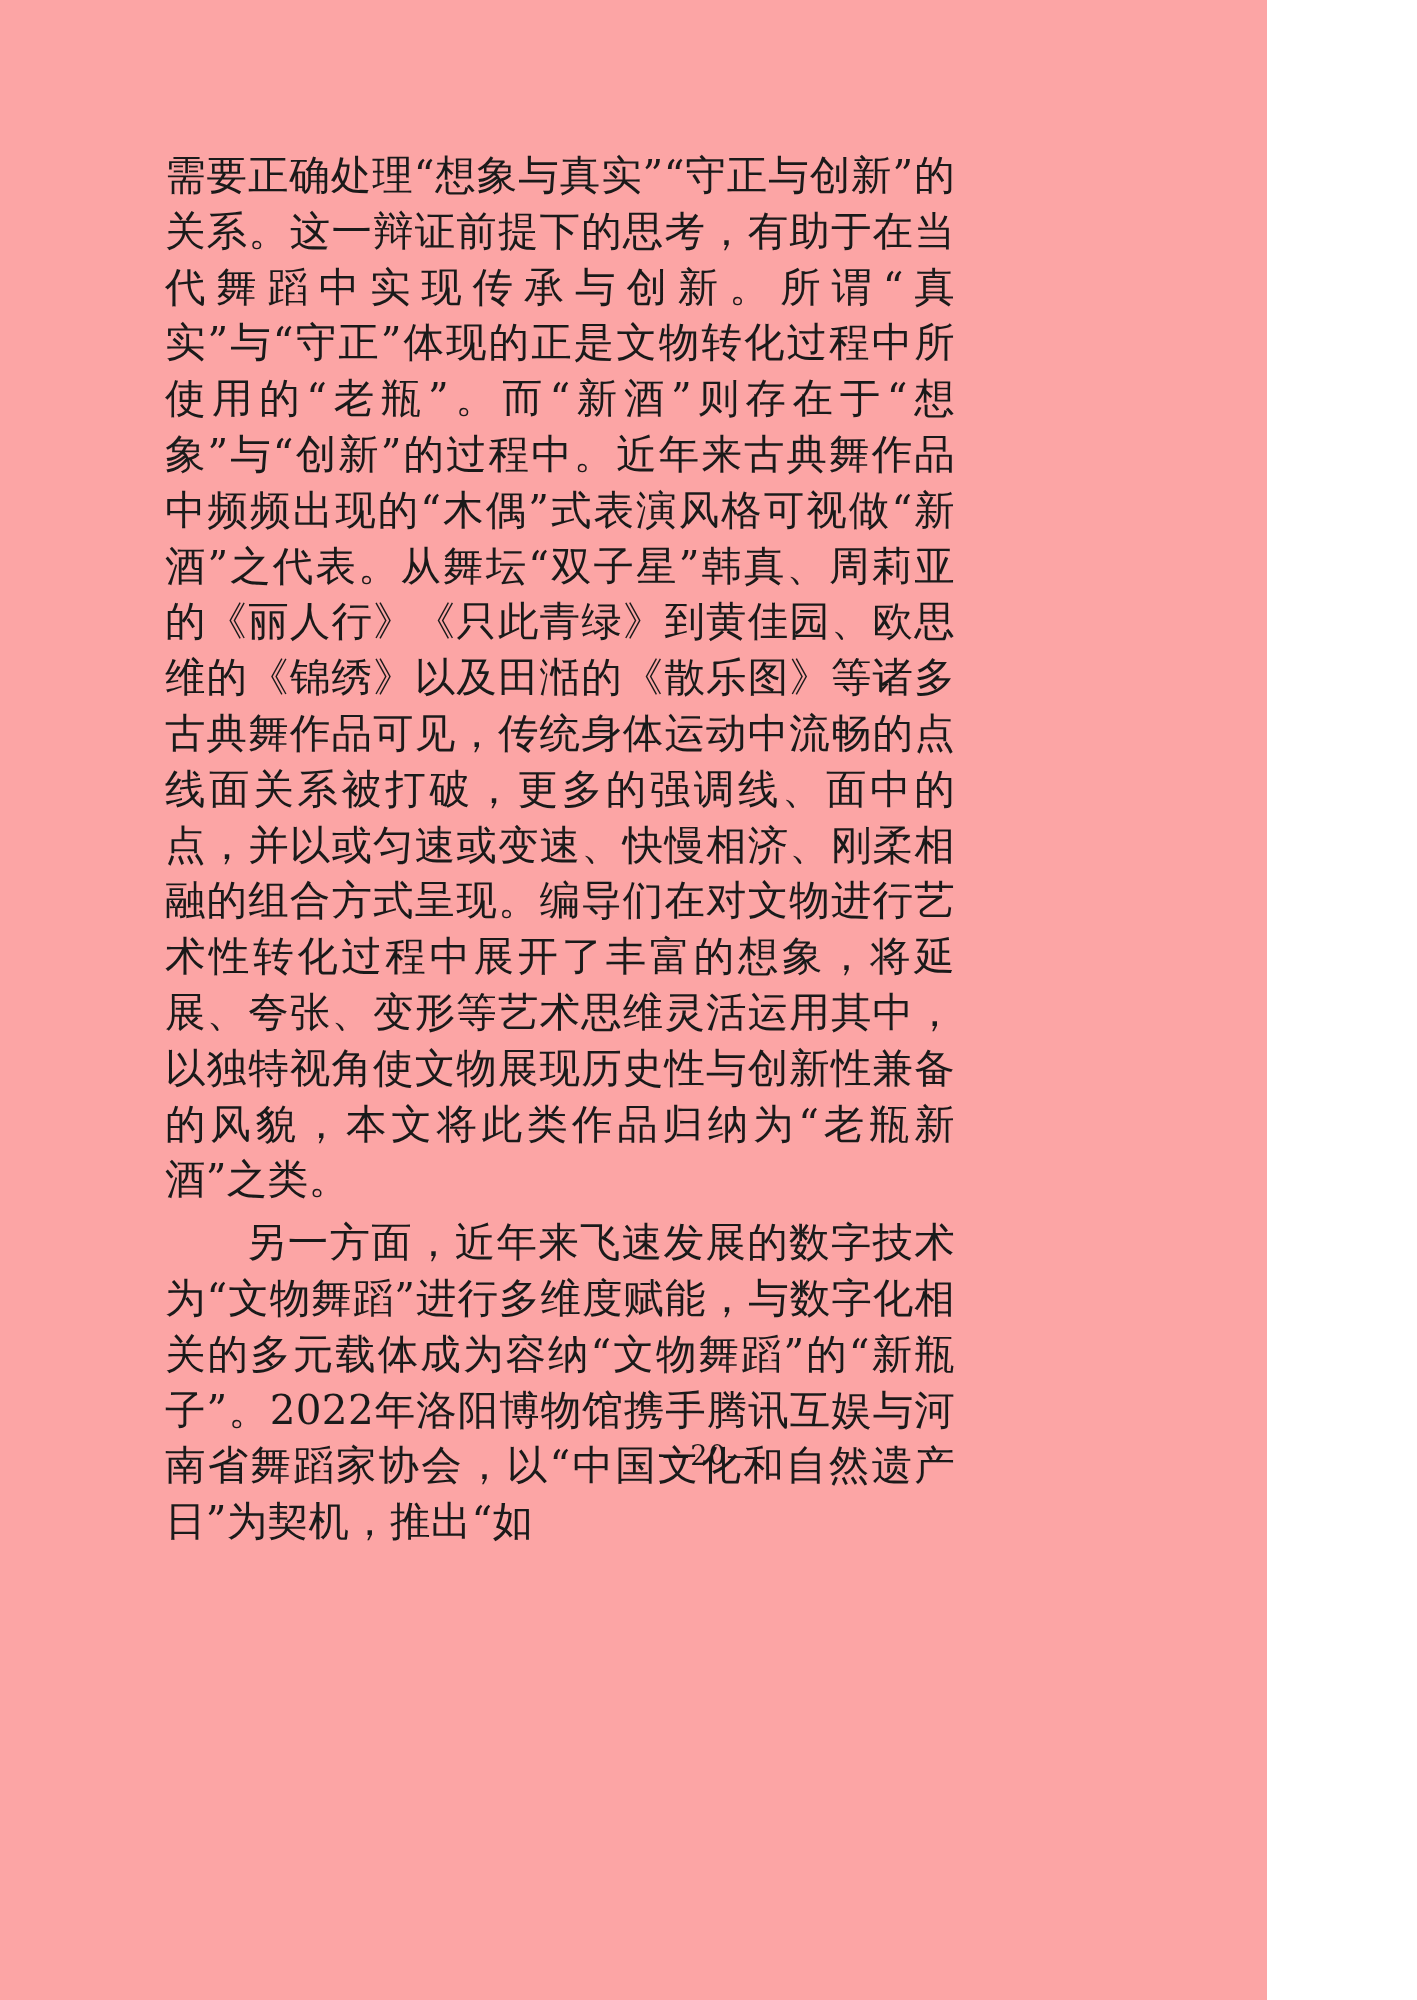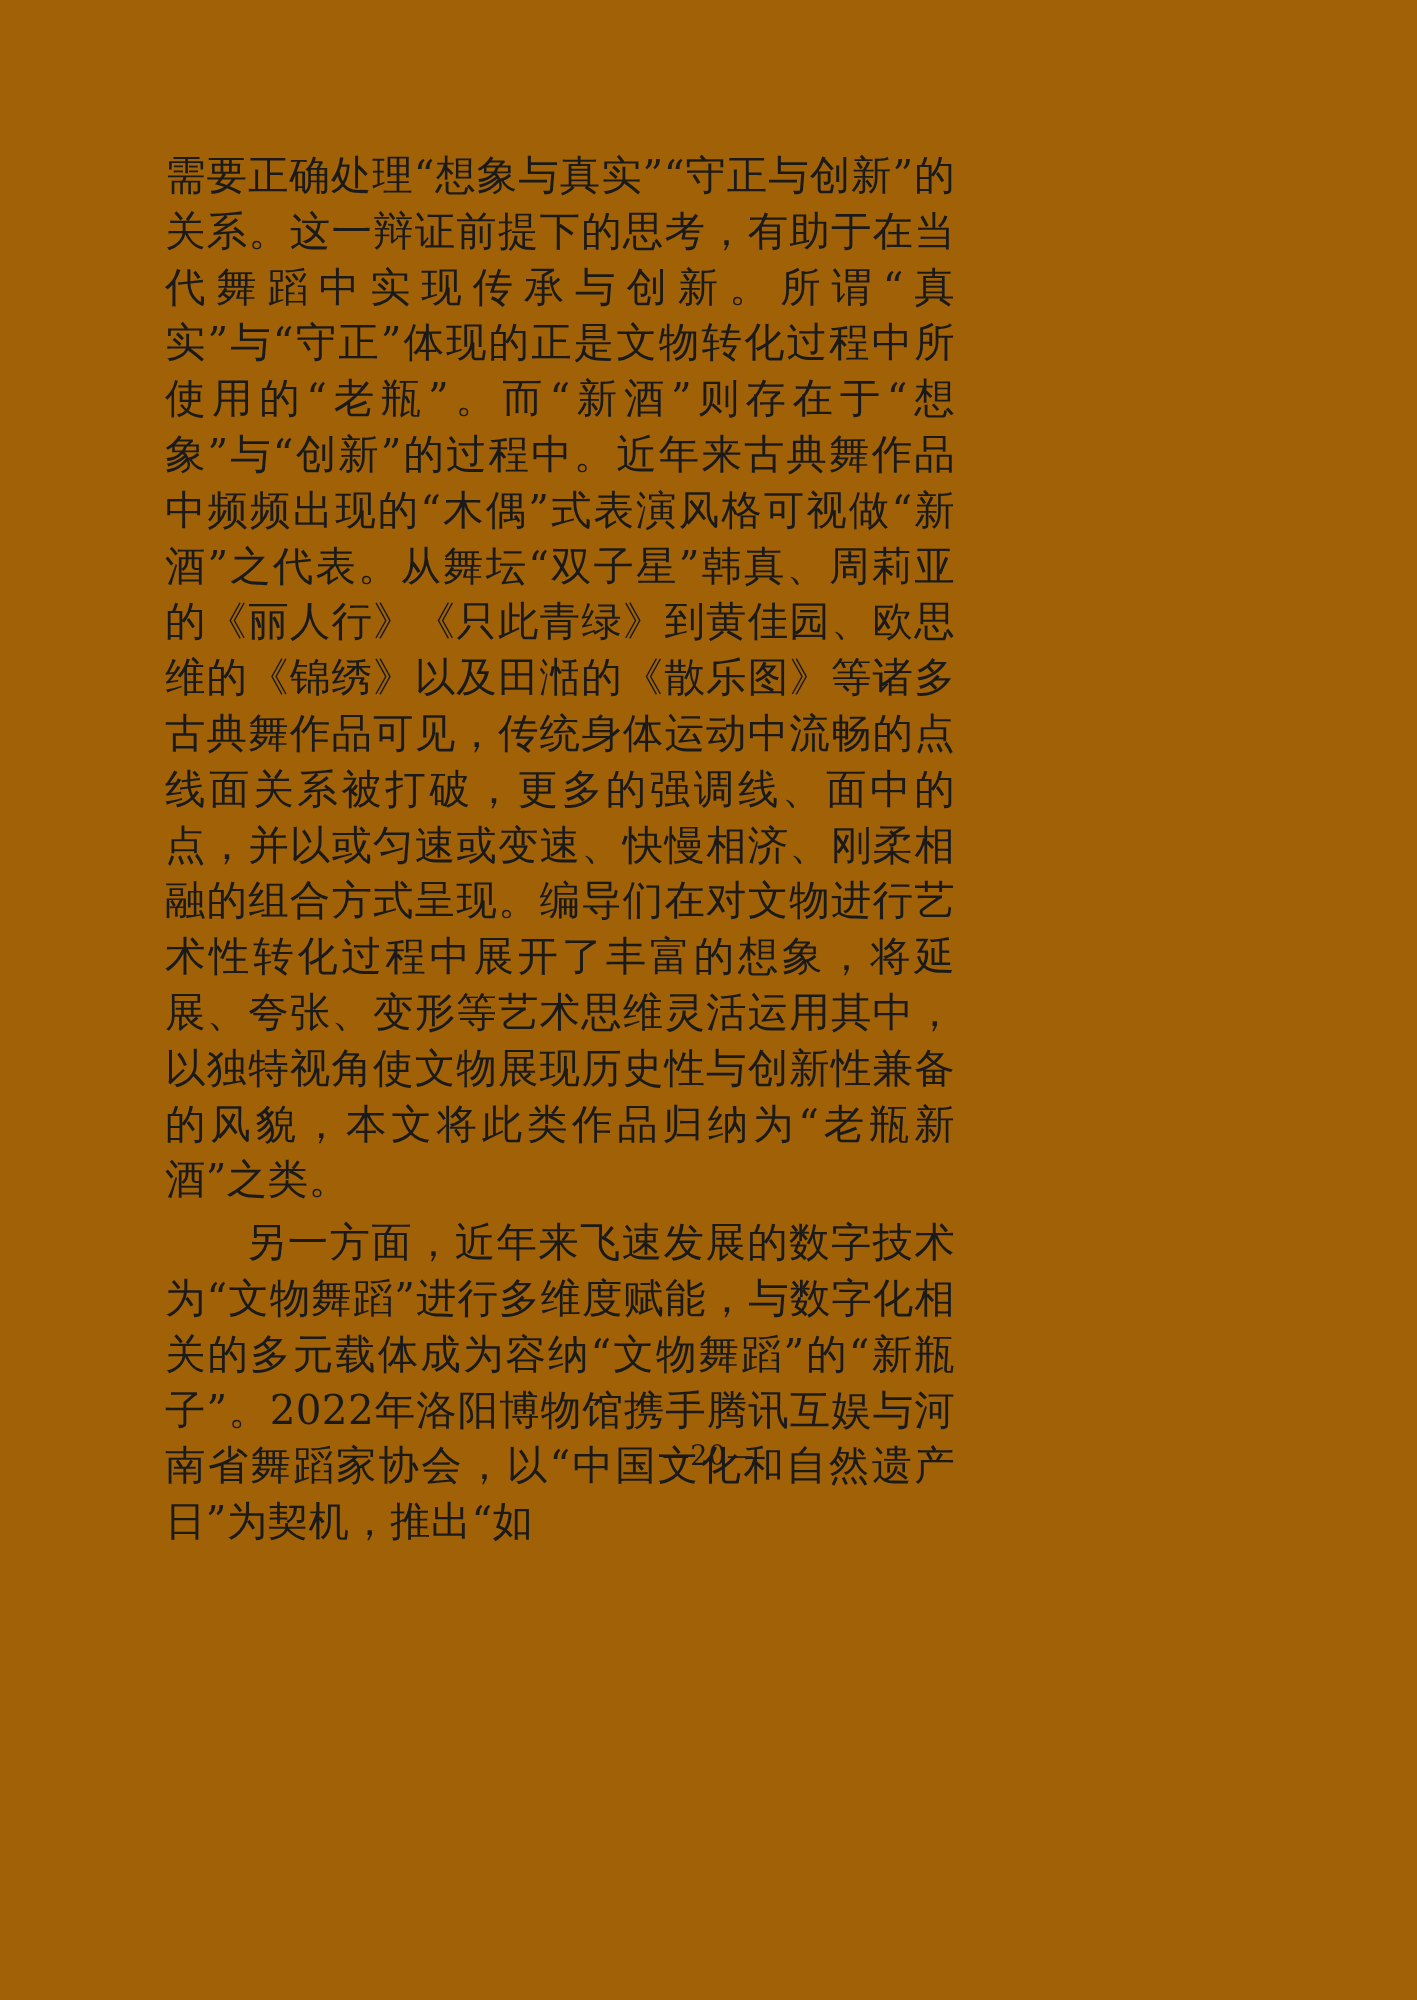--- a/index.html
+++ b/index.html
@@ -2,23 +2,23 @@
 <html><head>
 <meta charset="utf-8">
 <style>
   html, body {
     margin: 0;
     padding: 0;
     background: #ffffff;
   }
   #page {
     position: relative;
-    width: 1417px;
+    width: 1267px;
     height: 2000px;
-    background: #a16207;
+    background: #fca5a5;
     overflow: hidden;
     box-sizing: border-box;
   }
   #content-column {
     position: absolute;
     left: 165px;
     top: 148px;
     width: 790px;
   }
   .para {

